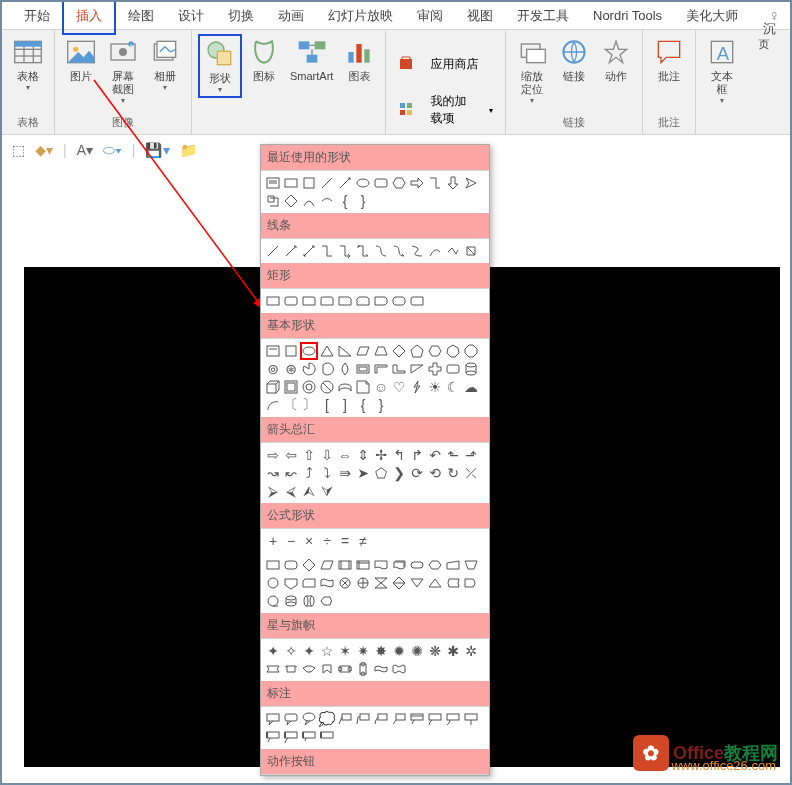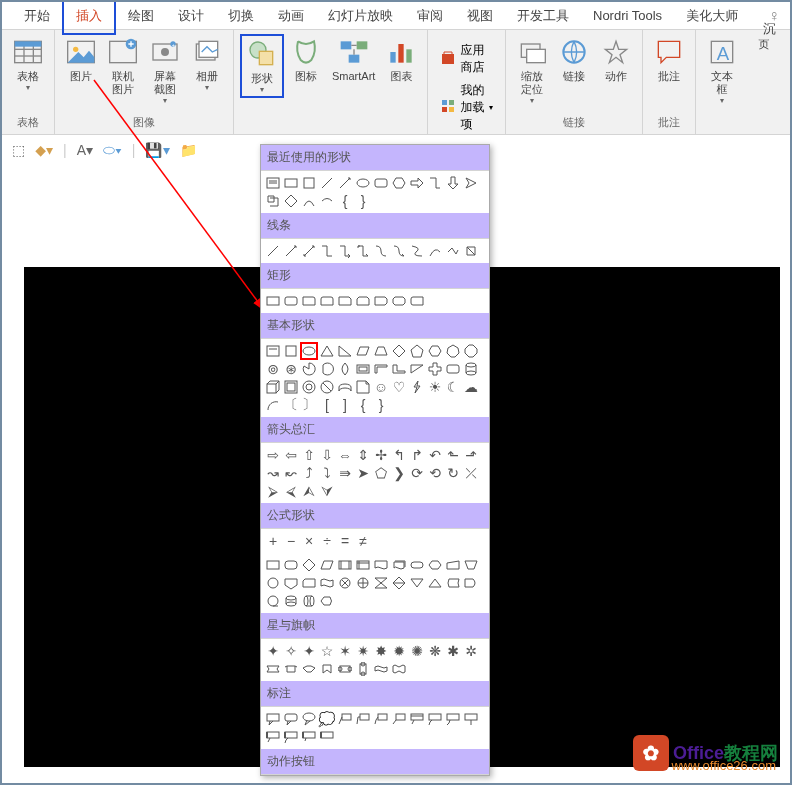--- a/index.html
+++ b/index.html
@@ -12,42 +12,42 @@
     .tell-icon { margin-left: auto; color: #888; font-size: 16px; }
 
     .ribbon-content { display: flex; height: 105px; background: #f1f1f1; border-bottom: 1px solid #d4d4d4; }
     .group { display: flex; flex-direction: column; align-items: center; border-right: 1px solid #d4d4d4; padding: 4px 6px 2px 6px; }
     .group-items { display: flex; flex: 1; align-items: flex-start; gap: 2px; }
     .group-label { font-size: 11px; color: #666; padding: 2px 0; }
     .big-btn { display: flex; flex-direction: column; align-items: center; padding: 2px 4px; cursor: pointer; min-width: 40px; }
     .big-btn .icon { width: 32px; height: 32px; display: flex; align-items: center; justify-content: center; font-size: 24px; }
     .big-btn .label { font-size: 11px; color: #444; text-align: center; line-height: 1.2; margin-top: 2px; }
     .big-btn .caret { font-size: 8px; color: #666; }
-    .med-btn { display: flex; align-items: center; gap: 4px; padding: 2px 6px; font-size: 12px; cursor: pointer; }
+    .med-btn { display: flex; align-items: center; gap: 16px; padding: 2px 6px; font-size: 12px; cursor: pointer; margin-top: 13px; }
     .stacked { display: flex; flex-direction: column; gap: 2px; padding-top: 6px; }
 
     .sub-toolbar { display: flex; align-items: center; height: 30px; padding: 0 10px; gap: 10px; font-size: 14px; color: #666; background: #fff; }
     .sub-toolbar .sep { color: #ccc; }
 
     .canvas-area { position: absolute; left: 10px; right: 10px; top: 175px; bottom: 10px; background: #fff; }
     .slide { position: absolute; left: 12px; top: 90px; width: 756px; height: 500px; background: #000; }
 
     .dropdown-panel { position: absolute; left: 258px; top: 142px; width: 230px; background: #fff; border: 1px solid #aaa; box-shadow: 2px 2px 6px rgba(0,0,0,0.3); font-size: 12px; z-index: 100; }
-    .section-header { background: #c4b5fd; padding: 4px 6px; color: #555; font-size: 12px; border-bottom: 1px solid #d4d4d4; }
+    .section-header { background: #fca5a5; padding: 4px 6px; color: #555; font-size: 12px; border-bottom: 1px solid #d4d4d4; }
     .shape-grid { display: flex; flex-wrap: wrap; padding: 3px; gap: 0px; }
     .shape-cell { width: 18px; height: 18px; display: flex; align-items: center; justify-content: center; font-size: 14px; color: #555; cursor: pointer; }
     .shape-cell svg { width: 14px; height: 14px; stroke: #555; stroke-width: 1; fill: none; }
     .shape-highlight { border: 2px solid #ff0000; }
 
     .arrow-line { position: absolute; pointer-events: none; z-index: 50; }
 
     .watermark { position: absolute; right: 12px; bottom: 12px; display: flex; align-items: center; gap: 4px; z-index: 200; }
     .watermark .logo { width: 36px; height: 36px; background: #d24726; border-radius: 6px; display: flex; align-items: center; justify-content: center; color: #fff; font-weight: bold; font-size: 20px; }
     .watermark .text { font-size: 18px; font-weight: bold; }
-    .watermark .text .orange { color: #4c1d95; }
+    .watermark .text .orange { color: #7f1d1d; }
     .watermark .text .gray { color: #15803d; margin-top: 25px; }
     .watermark .url { font-size: 13px; color: #e98b2e; position: absolute; right: 2px; bottom: -2px; }
 
     .title-right { position: absolute; right: 14px; top: 18px; font-size: 13px; color: #444; }
   </style>
 </head>
 <body>
 
 <div class="title-right">沉</div>
 
@@ -93,30 +93,20 @@
     <div class="group-items">
       <div class="big-btn">
         <div class="icon">
             <svg viewBox="0 0 24 24">
               <rect x="2" y="4" width="20" height="16" fill="none" stroke="#888"></rect>
               <circle cx="8" cy="10" r="2" fill="#f4b942"></circle>
               <path d="M4 18 L10 12 L14 16 L18 11 L22 16 L22 20 L2 20 Z" fill="#5b9bd5"></path>
             </svg>
           </div>
         <div class="label">图片</div>
-      </div>
-      <div class="big-btn">
-        <div class="icon">
-            <svg viewBox="0 0 24 24">
-              <rect x="2" y="4" width="20" height="16" fill="none" stroke="#888"></rect>
-              <circle cx="18" cy="6" r="4" fill="#5b9bd5"></circle>
-              <path d="M16 6 L20 6 M18 4 L18 8" stroke="#fff"></path>
-            </svg>
-          </div>
-        <div class="label">联机图片</div>
       </div>
       <div class="big-btn">
         <div class="icon">
             <svg viewBox="0 0 24 24">
               <rect x="3" y="6" width="18" height="12" fill="none" stroke="#888"></rect>
               <circle cx="12" cy="12" r="3" fill="#888"></circle>
               <circle cx="18" cy="6" r="2" fill="#5b9bd5"></circle>
               <text x="17" y="8" font-size="4" fill="#fff">+</text>
             </svg>
           </div>

